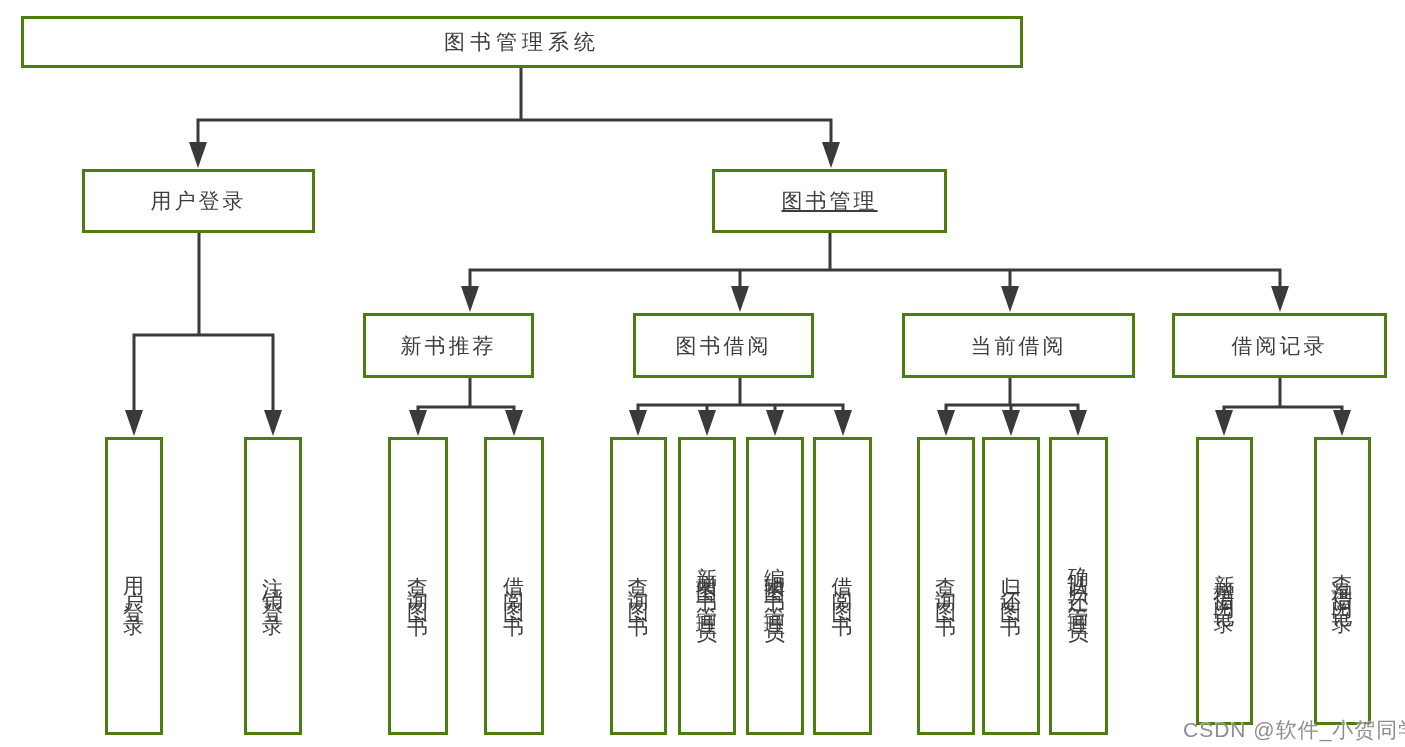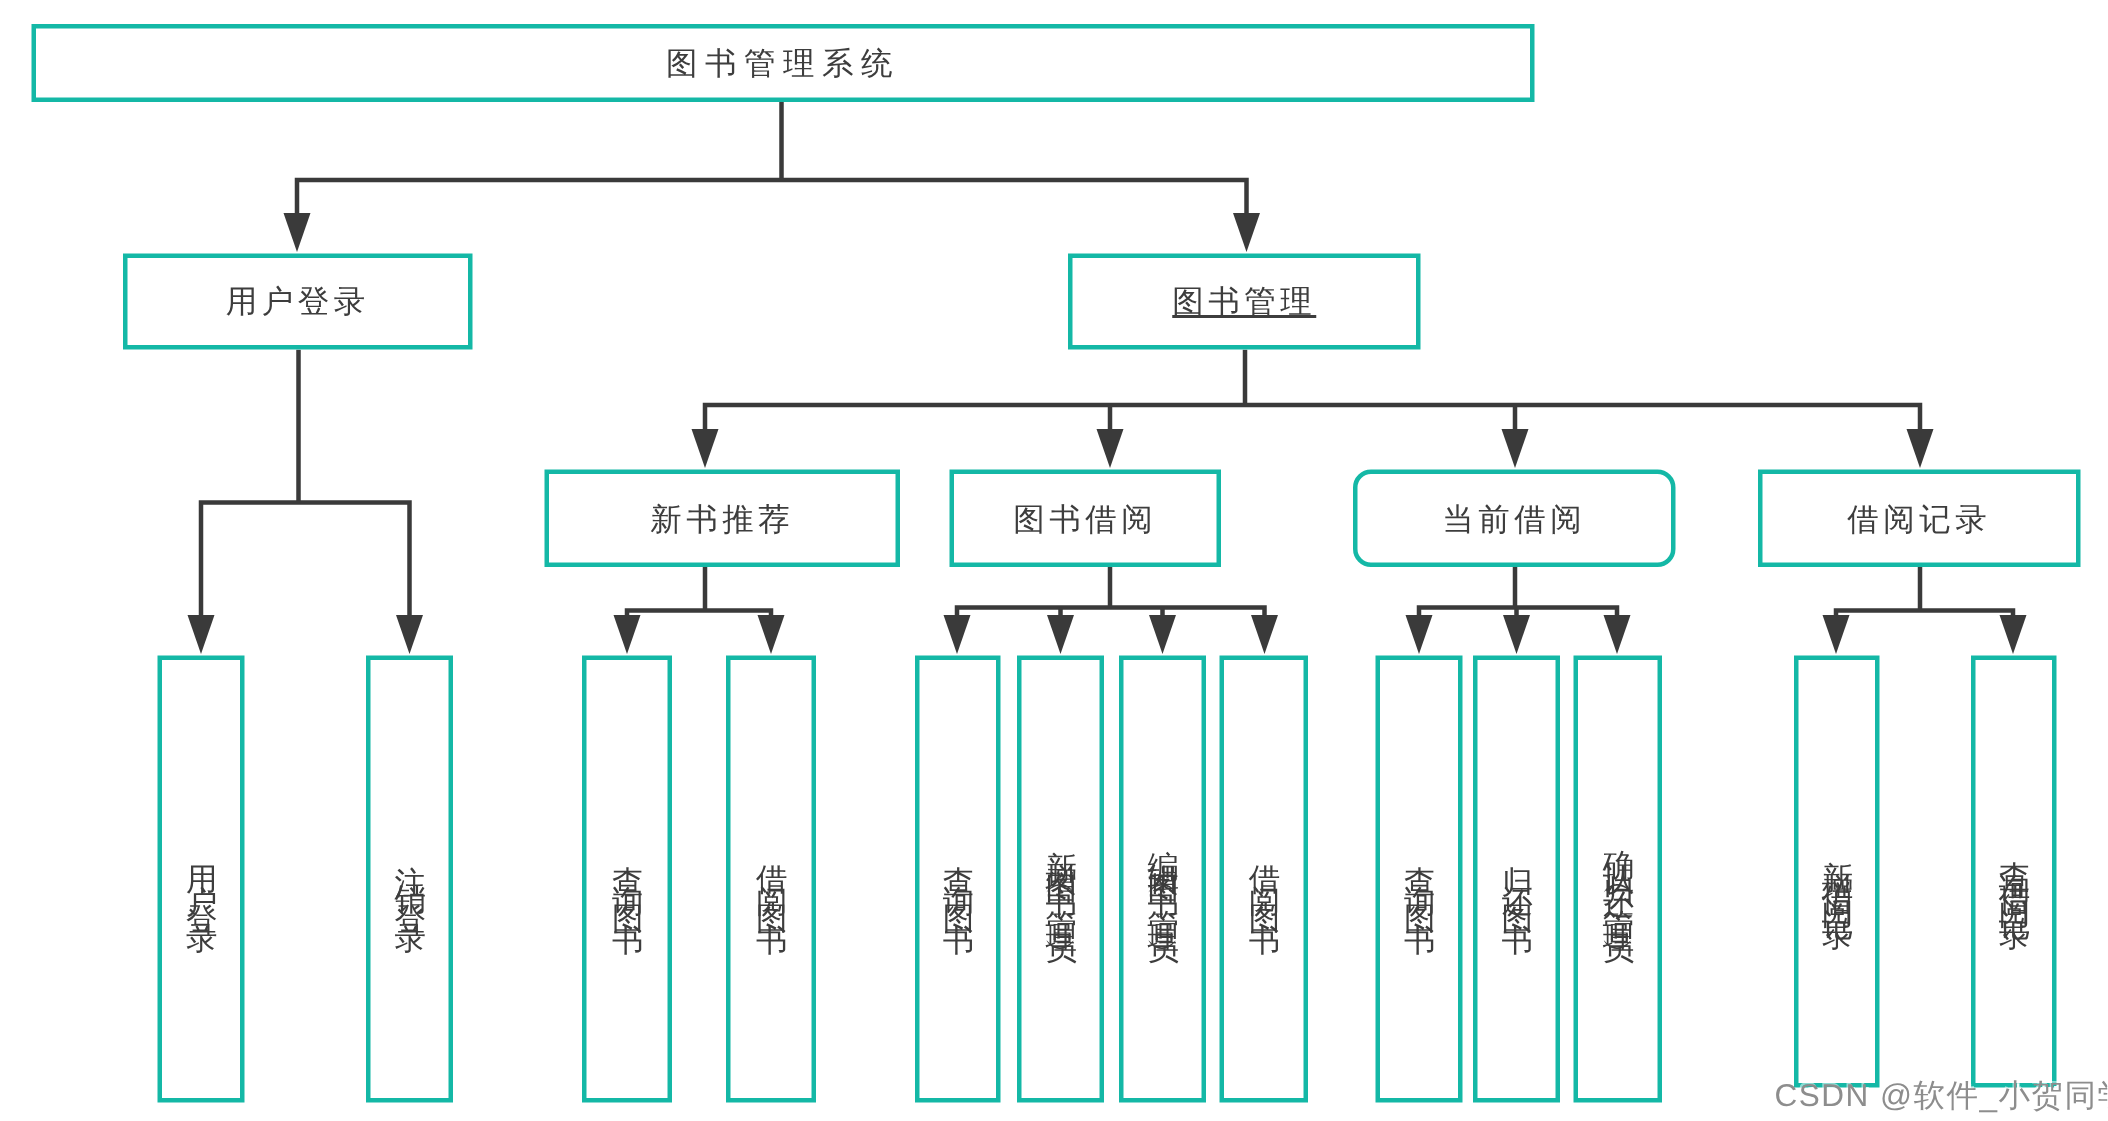--- a/index.html
+++ b/index.html
@@ -28,21 +28,21 @@
     fill: none;
   }
   .connectors polygon {
     fill: #3a3a3a;
     stroke: none;
   }
   .node {
     position: absolute;
     box-sizing: border-box;
     background: #ffffff;
-    border: 3px solid #14b8a6;
+    border: 3px solid #4d7c0f;
     display: flex;
     align-items: center;
     justify-content: center;
     color: #3d3d3d;
     font-size: 21px;
     letter-spacing: 3px;
     white-space: nowrap;
   }
   .node.root  { left: 21px;  top: 16px;  width: 1002px; height: 52px; letter-spacing: 5px; }
   .node.lvl2  { top: 169px; height: 64px; }
@@ -131,23 +131,23 @@
       <polygon points="1215,410 1233,410 1224,436"></polygon>
       <polygon points="1333,410 1351,410 1342,436"></polygon>
     </g>
   </svg>
 
   <div class="node root">图书管理系统</div>
 
   <div class="node lvl2" style="left:82px; width:233px;">用户登录</div>
   <div class="node lvl2" style="left:712px; width:235px;text-decoration:underline;">图书管理</div>
 
-  <div class="node lvl3" style="left:363px; width:237px;">新书推荐</div>
+  <div class="node lvl3" style="left:363px; width:171px;">新书推荐</div>
   <div class="node lvl3" style="left:633px; width:181px;">图书借阅</div>
-  <div class="node lvl3" style="left:902px; width:215px;border-radius:12px;">当前借阅</div>
+  <div class="node lvl3" style="left:902px; width:233px;">当前借阅</div>
   <div class="node lvl3" style="left:1172px; width:215px;">借阅记录</div>
 
   <div class="node leaf" style="left:105px; width:58px;">
     <span class="vtext">用户登录</span>
   </div>
   <div class="node leaf" style="left:244px; width:58px;">
     <span class="vtext">注销登录</span>
   </div>
 
   <div class="node leaf" style="left:388px; width:60px;">

